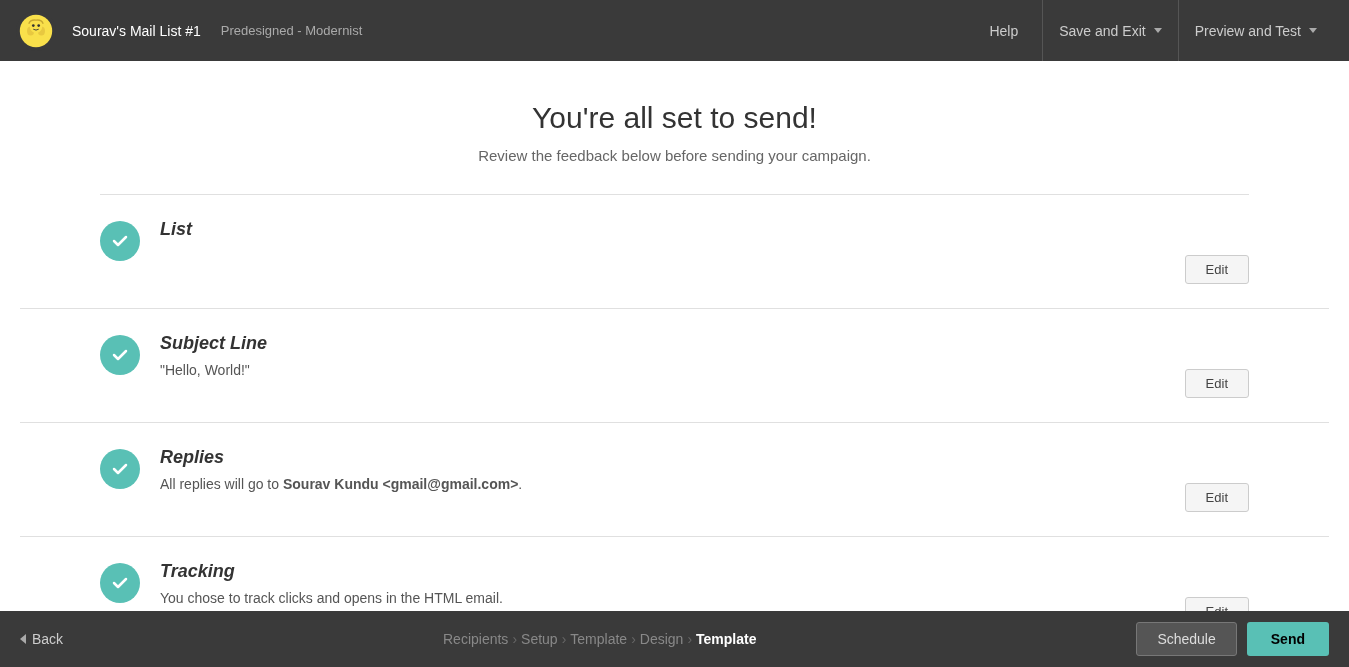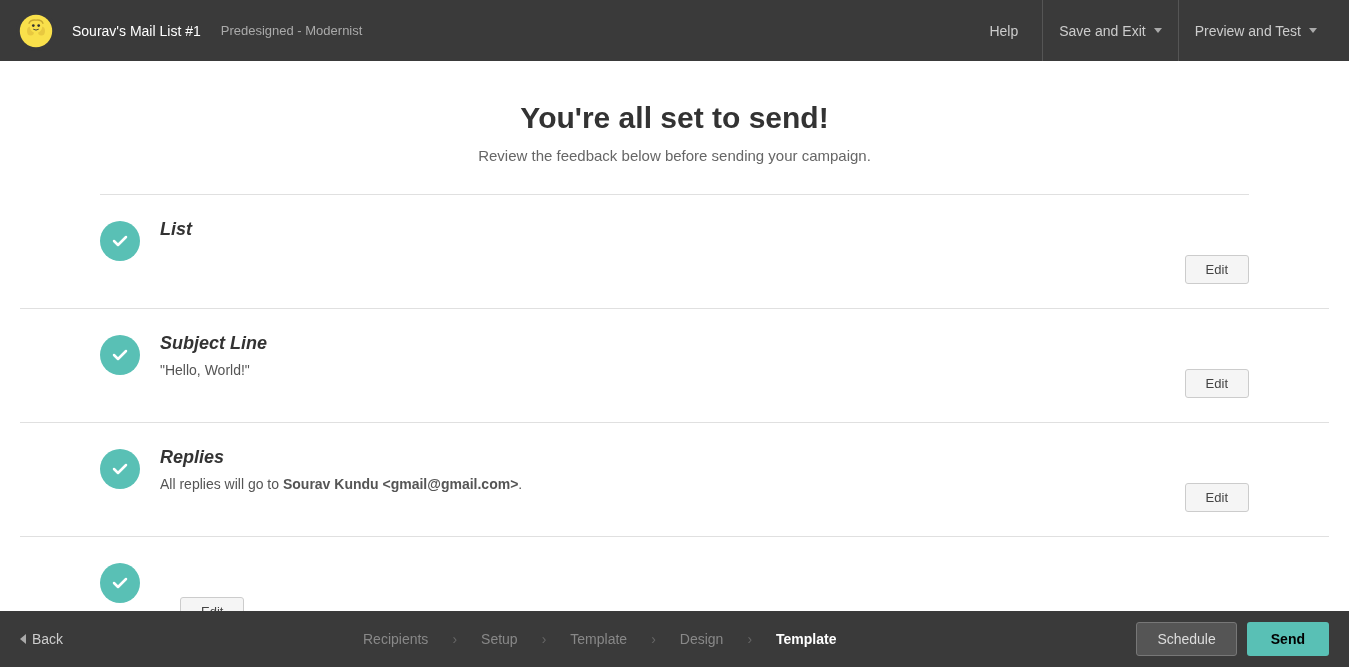--- a/index.html
+++ b/index.html
@@ -66,21 +66,21 @@
       flex: 1;
       overflow-y: auto;
       padding: 40px 20px 20px;
     }
     .page-header {
       text-align: center;
       margin-bottom: 30px;
     }
     .page-title {
       font-size: 30px;
-      font-weight: 700;
+      font-weight: 400;
       color: #333;
       margin-bottom: 12px;
     }
     .page-subtitle {
       font-size: 15px;
       color: #666;
     }
 
     .review-section {
       display: flex;
@@ -155,21 +155,21 @@
       width: 0; height: 0;
       border-top: 5px solid transparent;
       border-bottom: 5px solid transparent;
       border-right: 6px solid #aaa;
     }
     .breadcrumb {
       flex: 1;
       display: flex;
       align-items: center;
       justify-content: center;
-      gap: 24px;
+      gap: 4px;
     }
     .breadcrumb-item {
       color: #888;
       font-size: 14px;
     }
     .breadcrumb-item.active {
       color: #fff;
       font-weight: 700;
     }
     .breadcrumb-sep {
@@ -291,20 +291,27 @@
       <button class="edit-btn">Edit</button>
     </div>
   </div>
 
   <div class="review-section">
     <div class="review-icon">
       <svg viewBox="0 0 20 20" xmlns="http://www.w3.org/2000/svg">
         <path d="M4 10 L8 14 L16 6" stroke="white" stroke-width="2.5" fill="none" stroke-linecap="round" stroke-linejoin="round"></path>
       </svg>
     </div>
+    <div class="review-body">
+      <div class="review-title">Tracking</div>
+      <div class="review-desc">
+        You chose to track clicks and opens in the HTML email.<br>
+        Clicks in the plain-text email will also be tracked.
+      </div>
+    </div>
     <div class="review-edit">
       <button class="edit-btn">Edit</button>
     </div>
   </div>
 </div>
 
 <div class="bottom-bar">
   <div class="back-btn">
     <span class="chevron-left"></span>
     <span>Back</span>

